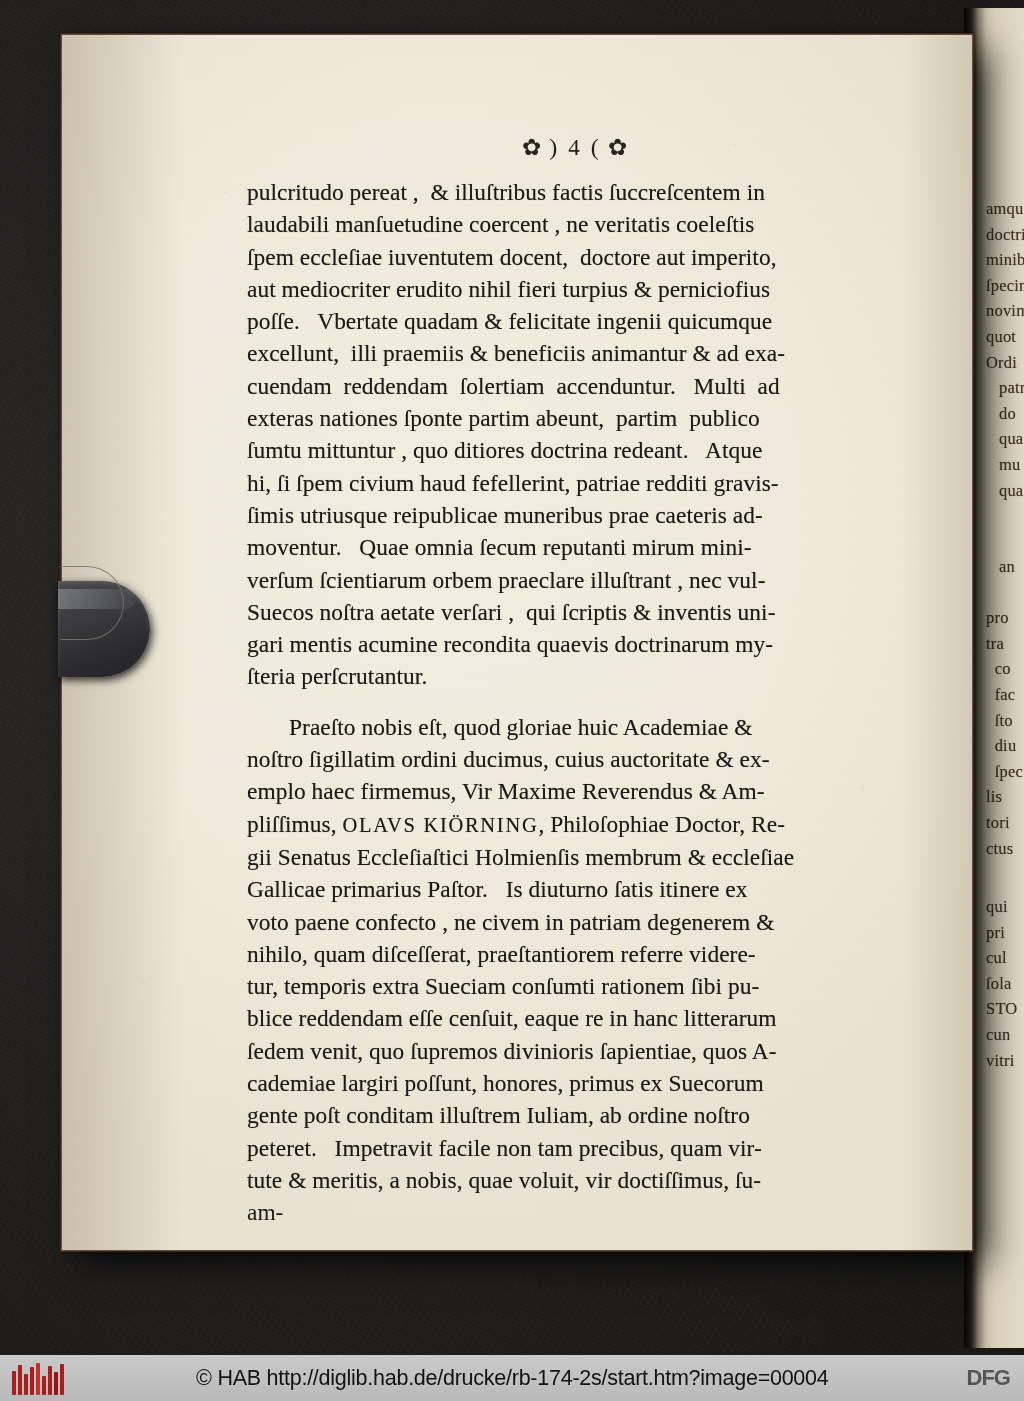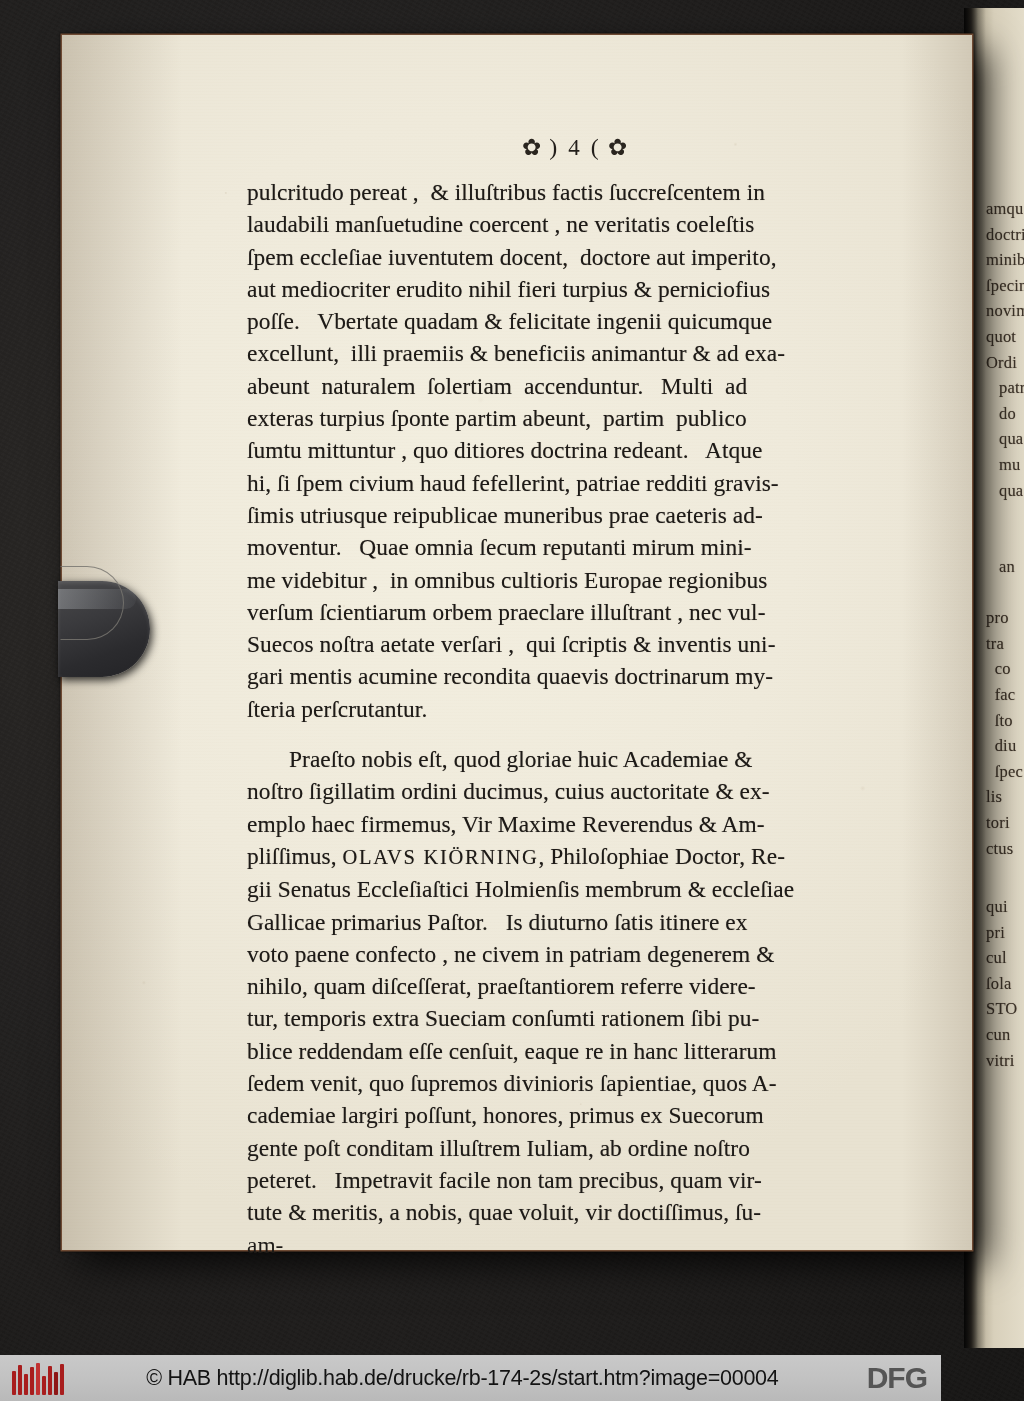--- a/index.html
+++ b/index.html
@@ -126,21 +126,21 @@
   #clip-wire{
     position:absolute;left:60px;top:566px;width:62px;height:72px;
     border:1.6px solid rgba(120,118,112,.85);
     border-left-color:transparent;
     border-radius:0 44px 44px 0;
     background:transparent;
   }
 
   
   #watermark-bar{
-    position:absolute;left:0;bottom:0;width:941px;height:46px;
+    position:absolute;left:0;bottom:0;width:1024px;height:46px;
     background:linear-gradient(180deg,#c9c9c9 0%,#c2c2c2 50%,#b9b9b9 100%);
     display:flex;align-items:center;
   }
   #hab-logo{
     width:64px;height:34px;margin-left:12px;flex:none;
     display:flex;align-items:flex-end;gap:2px;
   }
   #hab-logo i{
     display:block;width:4px;background:#a81d1d;border-radius:1px;
   }
@@ -155,21 +155,21 @@
   #hab-logo i:nth-child(9){height:31px;}
   #watermark-text{
     flex:1;text-align:center;
     font-family:"Liberation Sans", sans-serif;
     font-size:21.5px;color:#131313;letter-spacing:-.25px;
     margin-left:-18px;
   }
   #dfg-logo{
     margin-right:14px;flex:none;
     font-family:"Liberation Sans", sans-serif;
-    font-weight:bold;font-size:30px;letter-spacing:-1px;
+    font-weight:bold;font-size:22px;letter-spacing:-1px;
     color:#555;
   }
 </style>
 </head>
 <body>
 
 <div id="scan-backdrop">
   <div id="backdrop-texture"></div>
 </div>
 
@@ -223,27 +223,26 @@
       <span class="orn right">✿</span>
     </div>
 
     <p class="para" id="para-1">
         <span class="ln">pulcritudo pereat ,  &amp; illuſtribus factis ſuccreſcentem in</span>
         <span class="ln">laudabili manſuetudine coercent , ne veritatis coeleſtis</span>
         <span class="ln">ſpem eccleſiae iuventutem docent,  doctore aut imperito,</span>
         <span class="ln">aut mediocriter erudito nihil fieri turpius &amp; perniciofius</span>
         <span class="ln">poſſe.   Vbertate quadam &amp; felicitate ingenii quicumque</span>
         <span class="ln">excellunt,  illi praemiis &amp; beneficiis animantur &amp; ad exa-</span>
-        <span class="ln">abeunt  naturalem  ſolertiam  accenduntur.   Multi  ad</span>
-        <span class="ln">exteras turpius ſponte partim abeunt,  partim  publico</span>
+        <span class="ln">cuendam  reddendam  ſolertiam  accenduntur.   Multi  ad</span>
+        <span class="ln">exteras nationes ſponte partim abeunt,  partim  publico</span>
         <span class="ln">ſumtu mittuntur , quo ditiores doctrina redeant.   Atque</span>
         <span class="ln">hi, ſi ſpem civium haud fefellerint, patriae redditi gravis-</span>
         <span class="ln">ſimis utriusque reipublicae muneribus prae caeteris ad-</span>
         <span class="ln">moventur.   Quae omnia ſecum reputanti mirum mini-</span>
-        <span class="ln">me videbitur ,  in omnibus cultioris Europae regionibus</span>
         <span class="ln">verſum ſcientiarum orbem praeclare illuſtrant , nec vul-</span>
         <span class="ln">Suecos noſtra aetate verſari ,  qui ſcriptis &amp; inventis uni-</span>
         <span class="ln">gari mentis acumine recondita quaevis doctrinarum my-</span>
         <span class="ln">ſteria perſcrutantur.</span>
       </p>
 
     <p class="para" id="para-2">
         <span class="ln"><span class="indent"></span>Praeſto nobis eſt, quod gloriae huic Academiae &amp;</span>
         <span class="ln">noſtro ſigillatim ordini ducimus, cuius auctoritate &amp; ex-</span>
         <span class="ln">emplo haec firmemus, Vir Maxime Reverendus &amp; Am-</span>

